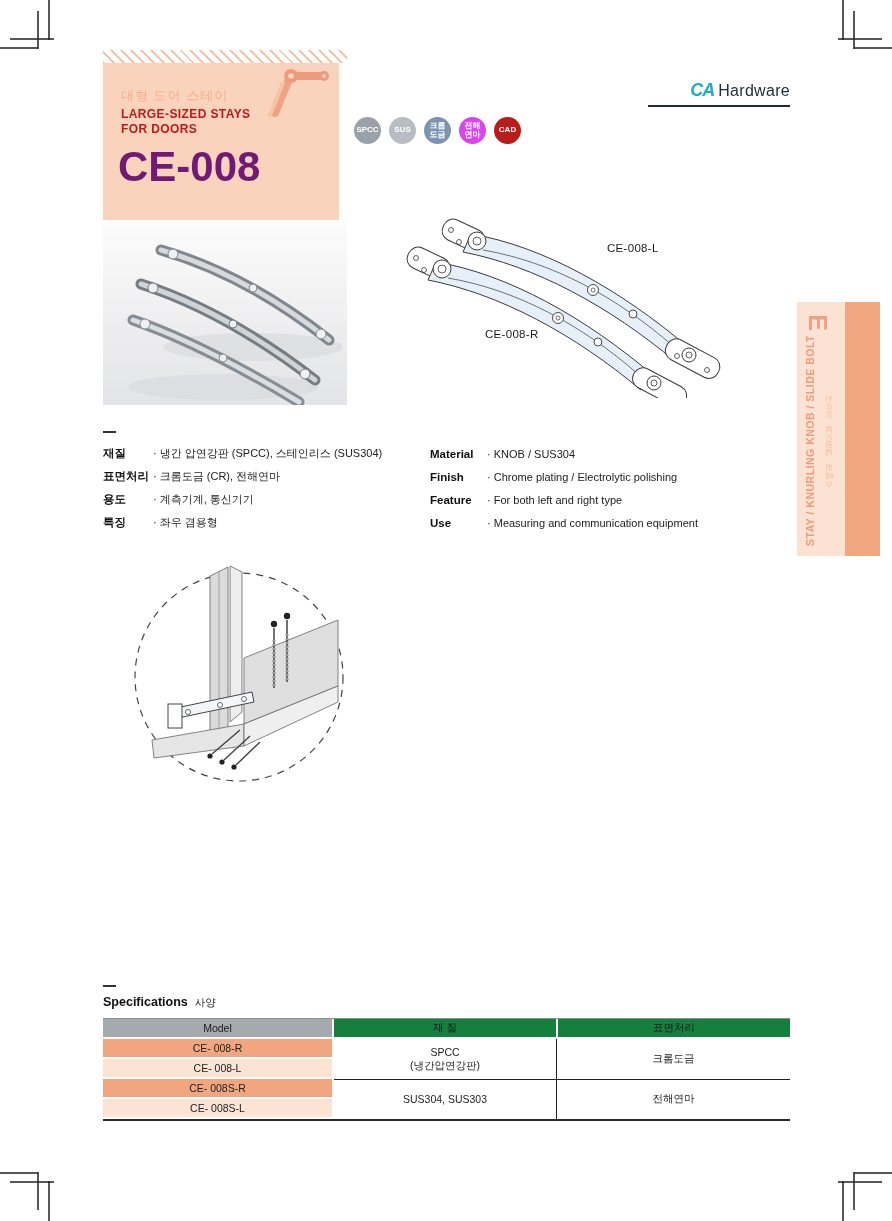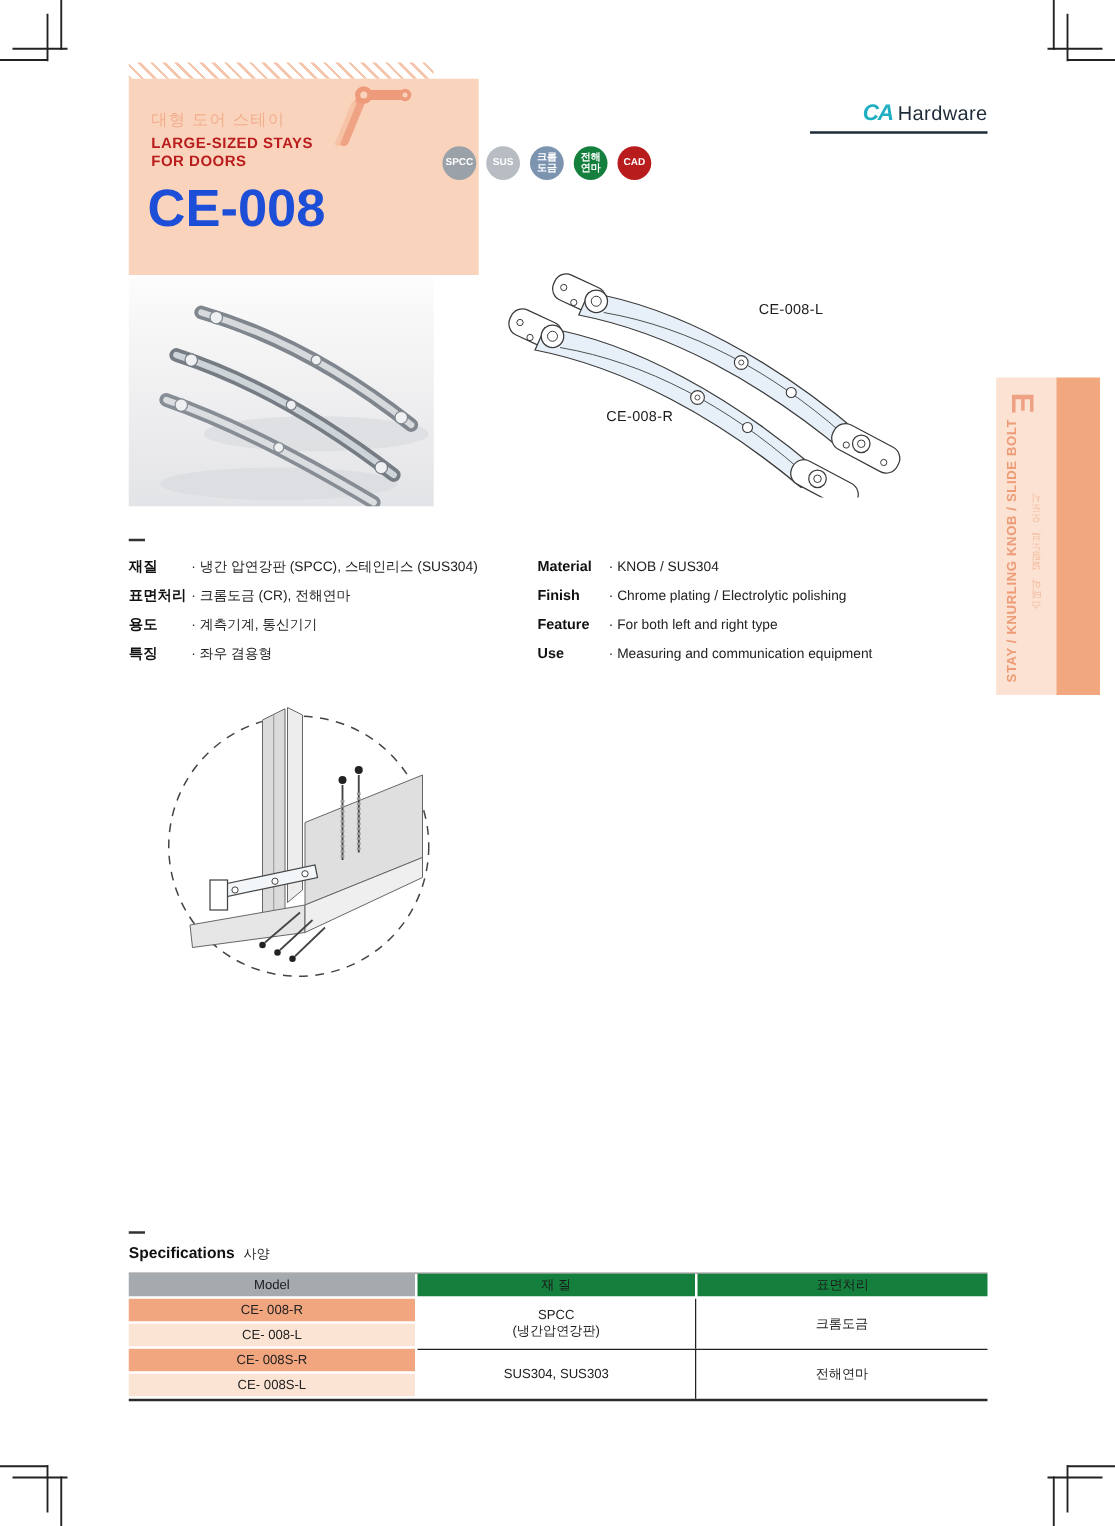--- a/index.html
+++ b/index.html
@@ -9,24 +9,24 @@
 
   
   .crop { position:absolute; width:56px; height:56px; }
   .crop.tr { transform:scaleX(-1); }
   .crop.bl { transform:scaleY(-1); }
   .crop.br { transform:scale(-1,-1); }
 
   
   .hatch { left:103px; top:50px; width:244px; height:13px;
            background:repeating-linear-gradient(45deg,#f5c6ab 0 2px,#ffffff 2px 7px); }
-  .card { left:103px; top:63px; width:280px; height:157px; background:#fad3bc; }
+  .card { left:103px; top:63px; width:236px; height:157px; background:#fad3bc; }
   .kicker { position:absolute; left:18px; top:24px; font-size:13px; color:#f2af90; letter-spacing:1px; }
   .title-en { position:absolute; left:18px; top:44px; font-size:12px; font-weight:bold; color:#b91c1c; line-height:1.25; letter-spacing:0.4px; }
-  .pcode { position:absolute; left:15px; top:80px; font-size:42px; font-weight:800; color:#1d4ed8; letter-spacing:0px; }
+  .pcode { position:absolute; left:15px; top:80px; font-size:42px; font-weight:800; color:#701a75; letter-spacing:0px; }
   .stayicon { position:absolute; left:150px; top:0px; }
 
   
   .badges { left:354px; top:117px; display:flex; gap:8px; }
   .badge { width:27px; height:27px; border-radius:50%; color:#fff; display:flex; flex-direction:column;
            align-items:center; justify-content:center; font-size:8px; font-weight:bold; line-height:1.1; }
 
   
   .brand { left:648px; top:80px; width:142px; text-align:right; }
   .brandrow { display:inline-flex; align-items:baseline; gap:4px; }
@@ -132,21 +132,21 @@
         <span></span>
     </div>
     <div class="badge" style="background:#b7bdc3">
       <span>SUS</span>
         <span></span>
     </div>
     <div class="badge" style="background:#7d94b0">
       <span>크롬</span>
         <span>도금</span>
     </div>
-    <div class="badge" style="background:#15803d">
+    <div class="badge" style="background:#d946ef">
       <span>전해</span>
         <span>연마</span>
     </div>
     <div class="badge" style="background:#b91c1c">
       <span>CAD</span>
         <span></span>
     </div>
   </div>
 
   <div class="abs brand">

